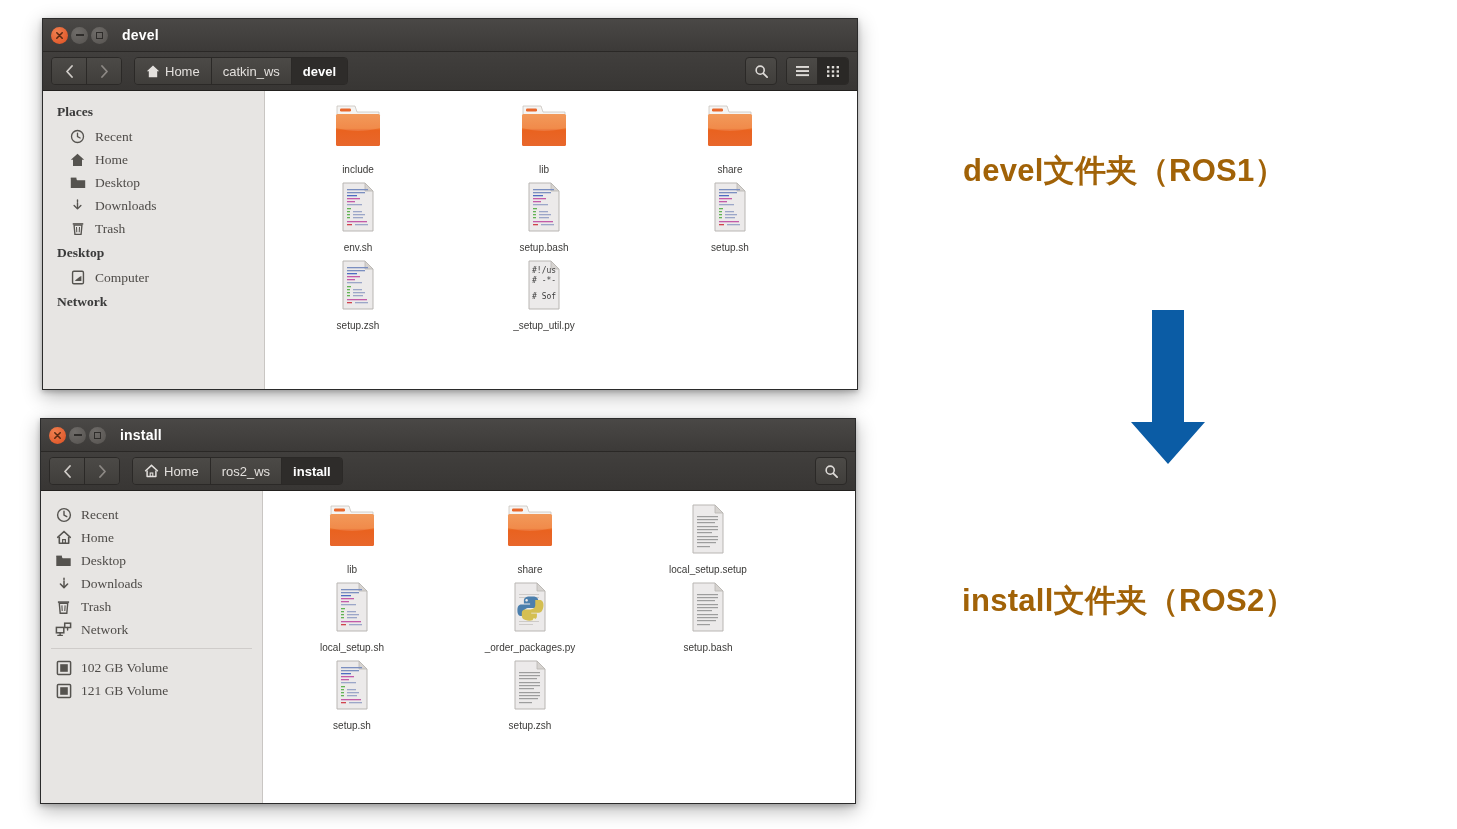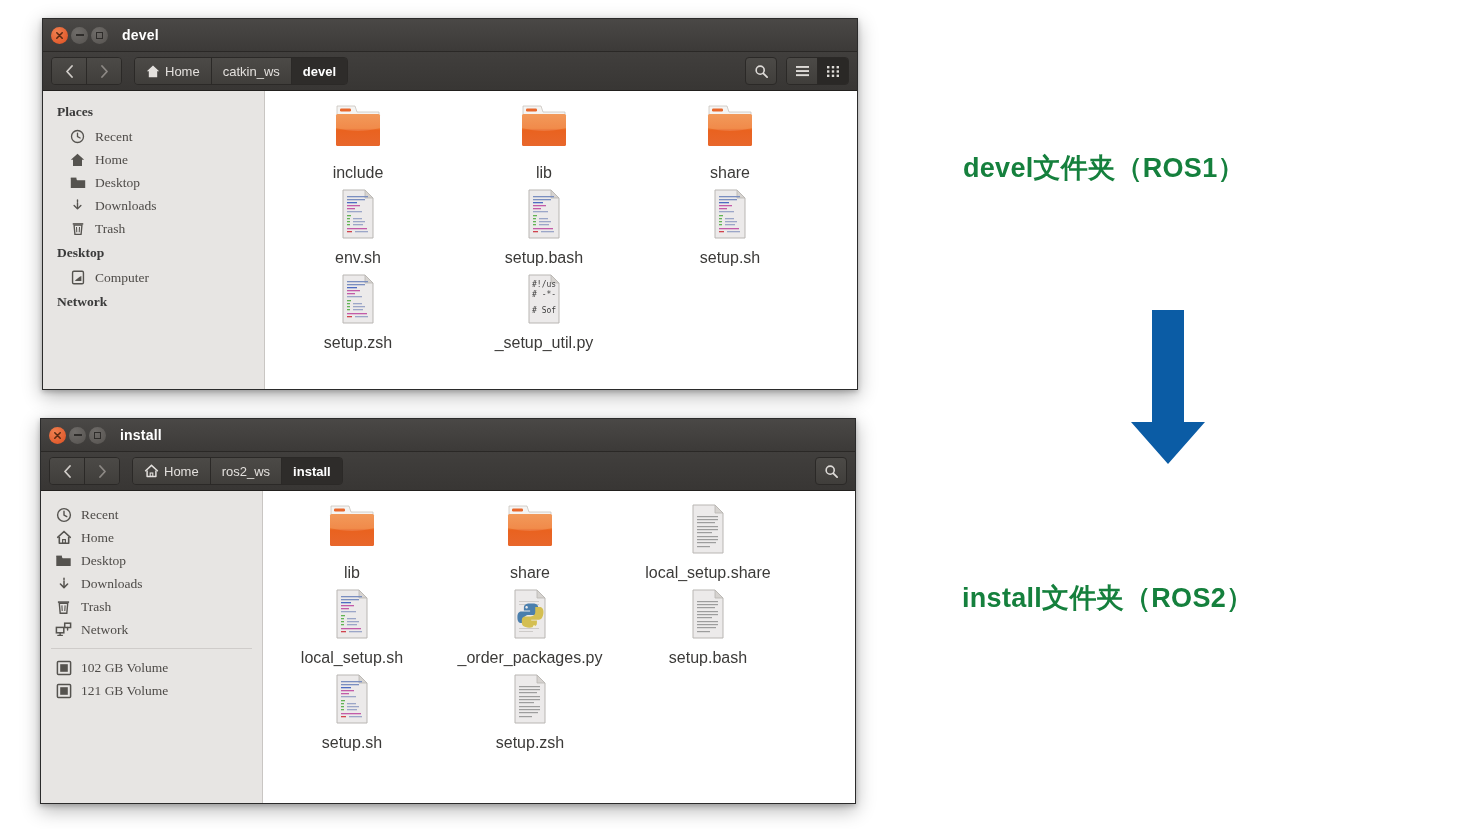--- a/index.html
+++ b/index.html
@@ -119,31 +119,31 @@
   
   .filearea { flex: 1; background: #ffffff; padding-top: 8px; box-sizing: border-box; overflow: hidden; }
   .filegrid { display: flex; flex-wrap: wrap; align-content: flex-start; }
   .fileitem {
     width: 186px; padding: 4px 0 2px 0;
     display: flex; flex-direction: column; align-items: center;
     box-sizing: border-box;
   }
   .fileitem .ficon { height: 56px; display: flex; justify-content: center; }
   .fname {
-    margin-top: 5px; font-size: 16px; color: #3b3a38;
+    margin-top: 5px; font-size: 10px; color: #3b3a38;
     text-align: center; line-height: 1.12; max-width: 160px;
     word-break: break-word;
   }
   .fg2 .fileitem { width: 178px; }
 
   
   .annot {
     position: absolute;
-    font-size: 27px; font-weight: bold;
-    color: #15803d;
+    font-size: 31px; font-weight: bold;
+    color: #a16207;
     white-space: nowrap;
     letter-spacing: 0.3px;
   }
   .arrow { position: absolute; }
 </style>
 </head>
 <body>
 
 <div id="root">
 
@@ -671,21 +671,21 @@
                     <rect x="11" y="23" width="21" height="1.2"></rect>
                   <rect x="11" y="26" width="21" height="1.2"></rect>
                     <rect x="11" y="29" width="15" height="1.2"></rect>
                   <rect x="11" y="33" width="21" height="1.2"></rect>
                     <rect x="11" y="36" width="21" height="1.2"></rect>
                   <rect x="11" y="39" width="19" height="1.2"></rect>
                     <rect x="11" y="43" width="13" height="1.2"></rect>
                 </g>
               </svg>
             </span>
-            <span class="fname">local_setup.share</span>
+            <span class="fname">local_setup.setup</span>
           </div>
 
           <div class="fileitem">
             <span class="ficon">
               <svg width="44" height="52" viewBox="0 0 44 52">
                 <path d="M7,2 L29,2 L37,10 L37,50 L7,50 Z" fill="#eceaea" stroke="#b9b6b3" stroke-width="1"></path>
                 <path d="M29,2 L37,10 L29,10 Z" fill="#d6d3d0" stroke="#b9b6b3" stroke-width="0.8"></path>
                 <g>
                   <rect x="11" y="8" width="21" height="1.3" fill="#7b8fc0"></rect>
                   <rect x="11" y="11" width="18" height="1.3" fill="#7b8fc0"></rect>

